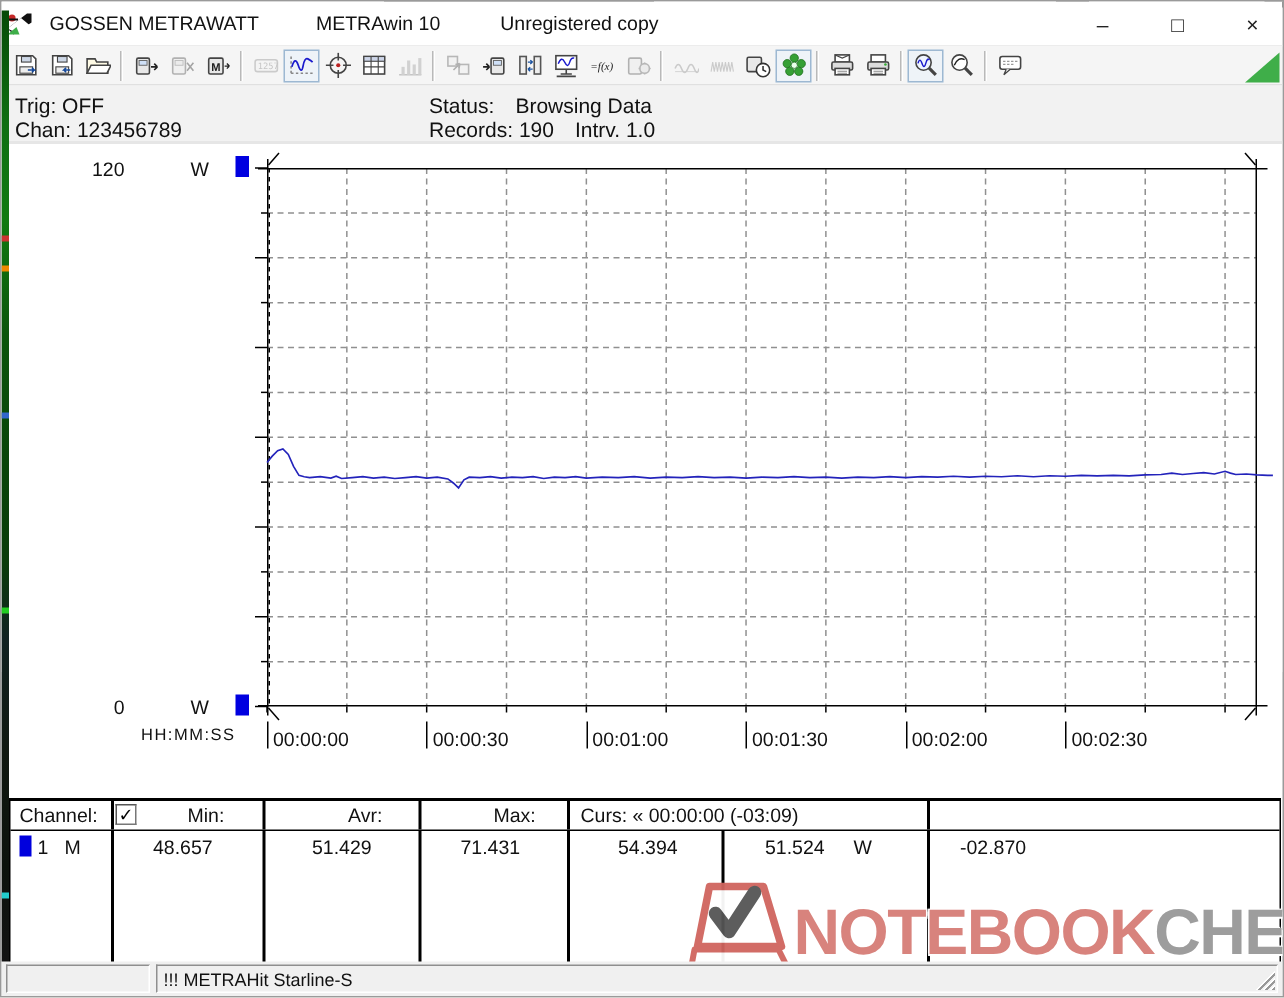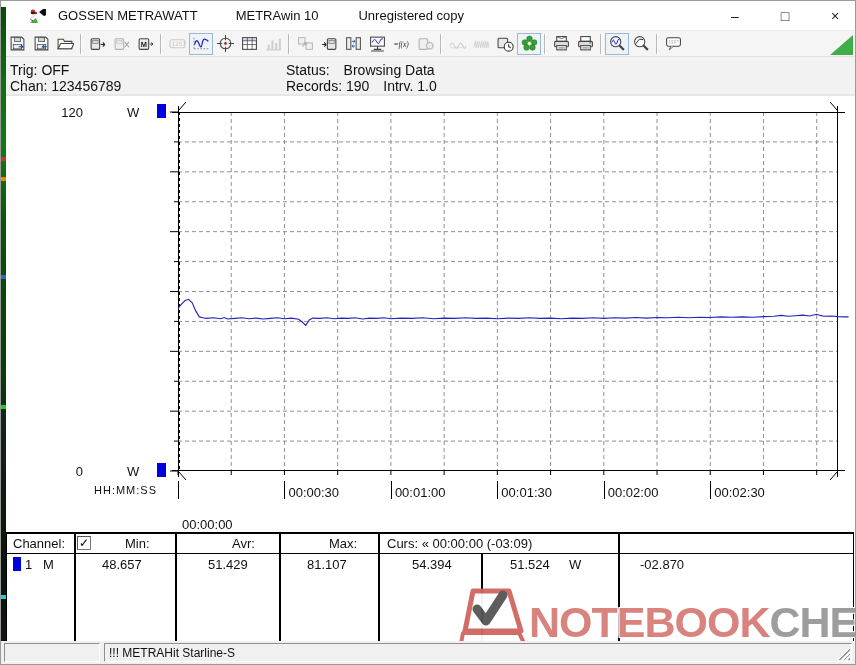--- a/index.html
+++ b/index.html
@@ -12,21 +12,21 @@
   .edge-artifact{ position:absolute; top:0; height:4px; background:#1a1a1a; }
 
   
   .left-strip{ position:absolute; left:0; top:6px; width:5px; height:634px; z-index:50;
     background:linear-gradient(#074a07 0%, #0f6f12 12%, #117a11 22%, #0b550b 34%,
        #094409 48%, #0a3c0a 58%, #122 66%, #101810 78%, #0c120c 90%, #131313 100%); }
   .left-strip .speck{ position:absolute; left:0; width:5px; height:4px; }
 
   
   .titlebar{ position:relative; height:30px; background:#ffffff; display:flex; align-items:center;
-             padding-left:27px; border-bottom:1px solid #ececec; }
+             padding-left:2px; border-bottom:1px solid #ececec; }
   .app-icon{ width:20px; height:20px; margin-right:10px; }
   .title-text{ font-size:13px; color:#111; }
   .title-app{ margin-right:38px; }
   .title-product{ margin-right:40px; }
   .win-controls{ position:absolute; right:12px; top:0; height:30px; display:flex; align-items:center; gap:34px; }
   .win-btn{ font-size:14px; color:#222; width:16px; text-align:center; cursor:default; line-height:1; }
 
   
   .menubar{ height:22px; background:#ffffff; display:flex; align-items:center; padding-left:8px;
             border-bottom:1px solid #e4e4e4; }
@@ -503,21 +503,21 @@
         <line x1="372.5806451612903" y1="359" x2="372.5806451612903" y2="363" stroke="#000" stroke-width="1"></line>
         <line x1="425.80645161290323" y1="359" x2="425.80645161290323" y2="363" stroke="#000" stroke-width="1"></line>
         <line x1="479.0322580645161" y1="359" x2="479.0322580645161" y2="363" stroke="#000" stroke-width="1"></line>
         <line x1="532.258064516129" y1="359" x2="532.258064516129" y2="363" stroke="#000" stroke-width="1"></line>
         <line x1="585.483870967742" y1="359" x2="585.483870967742" y2="363" stroke="#000" stroke-width="1"></line>
         <line x1="638.7096774193549" y1="359" x2="638.7096774193549" y2="363" stroke="#000" stroke-width="1"></line>
         <polyline points="0.0,196.3 3.5,192.1 7.1,188.5 10.6,187.3 14.2,190.9 17.7,198.9 21.3,204.9 24.8,205.8 28.4,206.4 35.5,205.8 42.6,206.7 46.1,205.5 49.7,207.0 56.8,206.4 63.9,205.8 71.0,206.7 78.1,206.1 85.2,207.0 92.3,206.4 99.4,205.8 106.5,206.7 113.5,206.1 120.6,207.3 124.2,210.0 127.7,213.3 131.3,207.9 134.8,206.1 141.9,206.4 149.0,205.8 156.1,206.7 163.2,206.1 170.3,206.4 177.4,205.8 184.5,207.0 191.6,206.1 198.7,206.4 205.8,205.8 212.9,206.7 223.5,206.1 234.2,206.4 244.8,205.8 255.5,206.7 266.1,206.1 276.8,206.4 287.4,205.8 298.1,206.4 308.7,206.1 319.4,206.7 330.0,206.1 340.6,206.4 351.3,205.8 361.9,206.4 372.6,206.1 383.2,206.7 393.9,206.1 404.5,206.4 415.2,205.8 425.8,206.4 436.5,205.8 447.1,206.1 457.7,205.5 468.4,206.1 479.0,205.5 489.7,205.8 500.3,205.2 511.0,205.8 521.6,205.2 532.3,205.5 542.9,204.9 553.5,205.2 564.2,204.9 574.8,205.2 585.5,204.6 596.1,204.3 603.2,203.4 610.3,204.3 617.4,203.7 624.5,203.1 631.6,204.0 638.7,202.2 642.3,203.4 645.8,204.3 652.9,204.0 660.0,204.6 667.1,204.9 670.6,204.9" fill="none" stroke="#2323bb" stroke-width="1.1"></polyline>
       </svg>
     <div id="x-labels">
         <div class="x-tick-bar" style="left: 177px;"></div>
-        <div class="x-tick-label" style="left: 181px; margin-top: 32px;">00:00:00</div>
+        <div class="x-tick-label" style="left: 181px;">00:00:00</div>
         <div class="x-tick-bar" style="left: 283.452px;"></div>
         <div class="x-tick-label" style="left: 287.452px;">00:00:30</div>
         <div class="x-tick-bar" style="left: 389.903px;"></div>
         <div class="x-tick-label" style="left: 393.903px;">00:01:00</div>
         <div class="x-tick-bar" style="left: 496.355px;"></div>
         <div class="x-tick-label" style="left: 500.355px;">00:01:30</div>
         <div class="x-tick-bar" style="left: 602.806px;"></div>
         <div class="x-tick-label" style="left: 606.806px;">00:02:00</div>
         <div class="x-tick-bar" style="left: 709.258px;"></div>
         <div class="x-tick-label" style="left: 713.258px;">00:02:30</div>
@@ -537,21 +537,21 @@
       <div class="vline" style="left:272px;"></div>
       <div class="vline" style="left:371px;"></div>
       <div class="vline" style="left:611px;"></div>
     </div>
     <div class="mt-body">
       <span class="chan-marker" id="chan-marker" style="background: rgb(0, 0, 221);"></span>
       <span class="cellabs" style="left:18px;top:3px;">1</span>
       <span class="cellabs" style="left:36px;top:3px;">M</span>
       <span class="cellabs" style="left:95px;top:3px;">48.657</span>
       <span class="cellabs" style="left:201px;top:3px;">51.429</span>
-      <span class="cellabs" style="left:300px;top:3px;">81.107</span>
+      <span class="cellabs" style="left:300px;top:3px;">71.431</span>
       <span class="cellabs" style="left:405px;top:3px;">54.394</span>
       <span class="cellabs" style="left:503px;top:3px;">51.524</span>
       <span class="cellabs" style="left:562px;top:3px;">W</span>
       <span class="cellabs" style="left:633px;top:3px;">-02.870</span>
       <div class="vline" style="left:67px;"></div>
       <div class="vline" style="left:168px;"></div>
       <div class="vline" style="left:272px;"></div>
       <div class="vline" style="left:371px;"></div>
       <div class="vline" style="left:474px;"></div>
       <div class="vline" style="left:611px;"></div>

